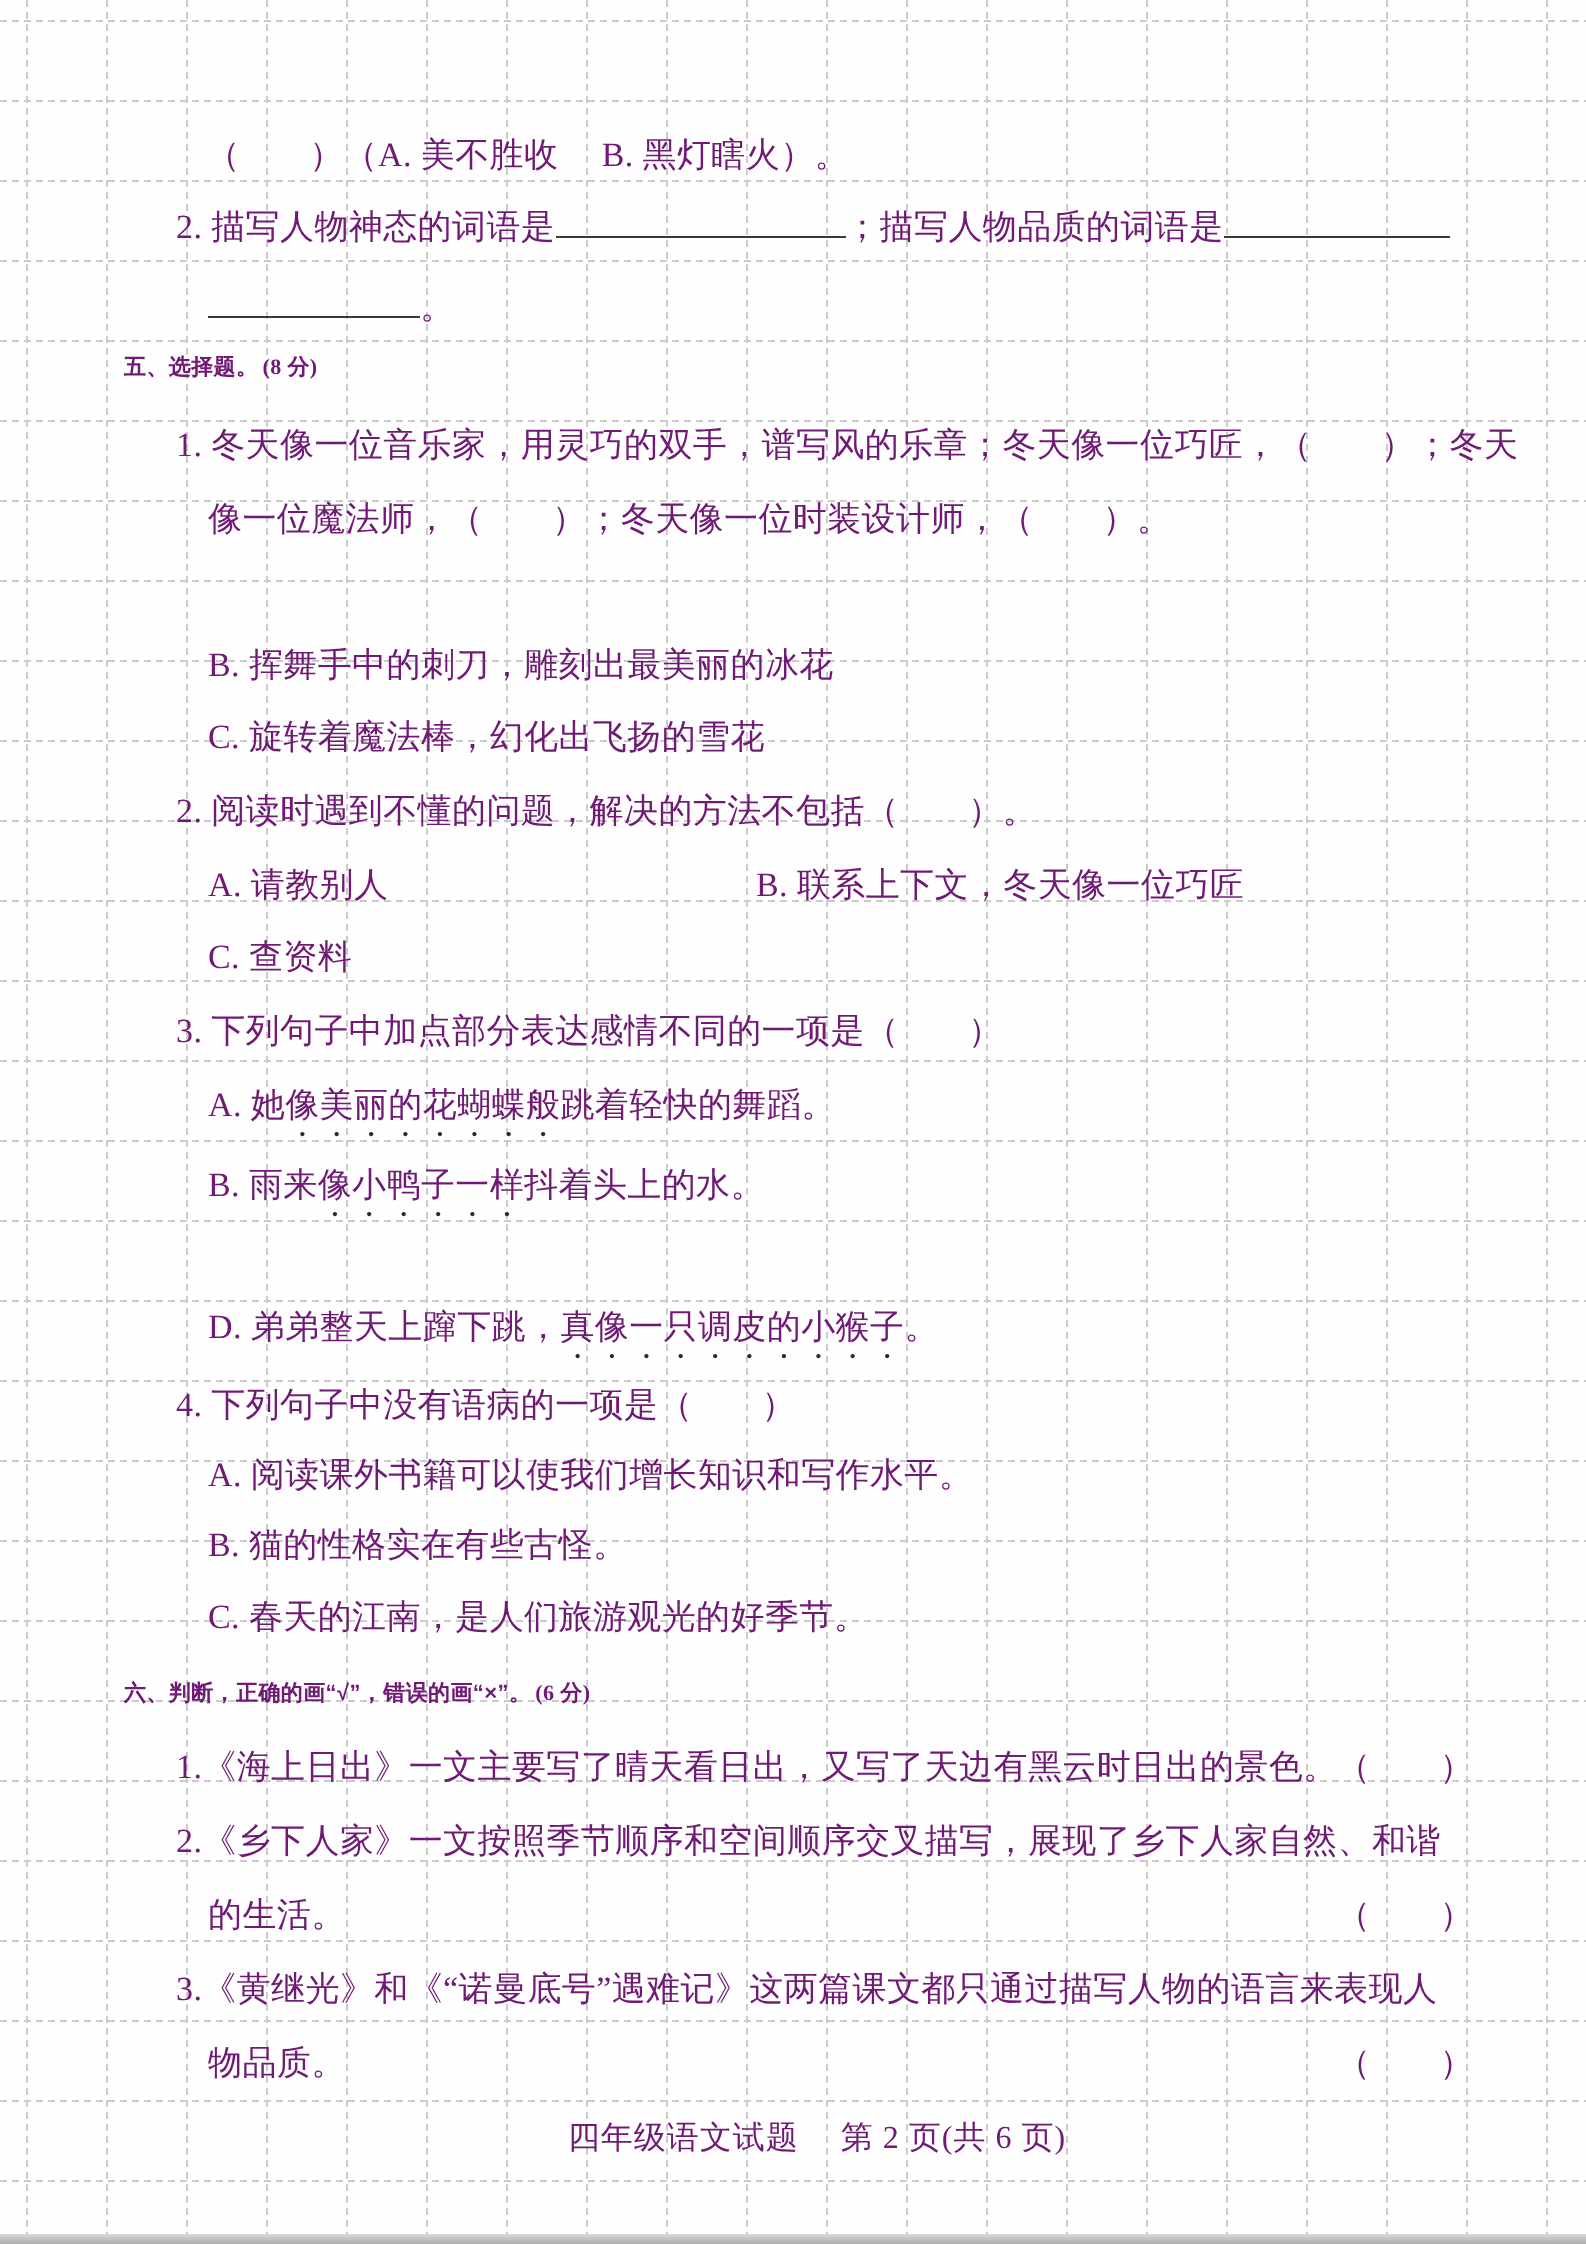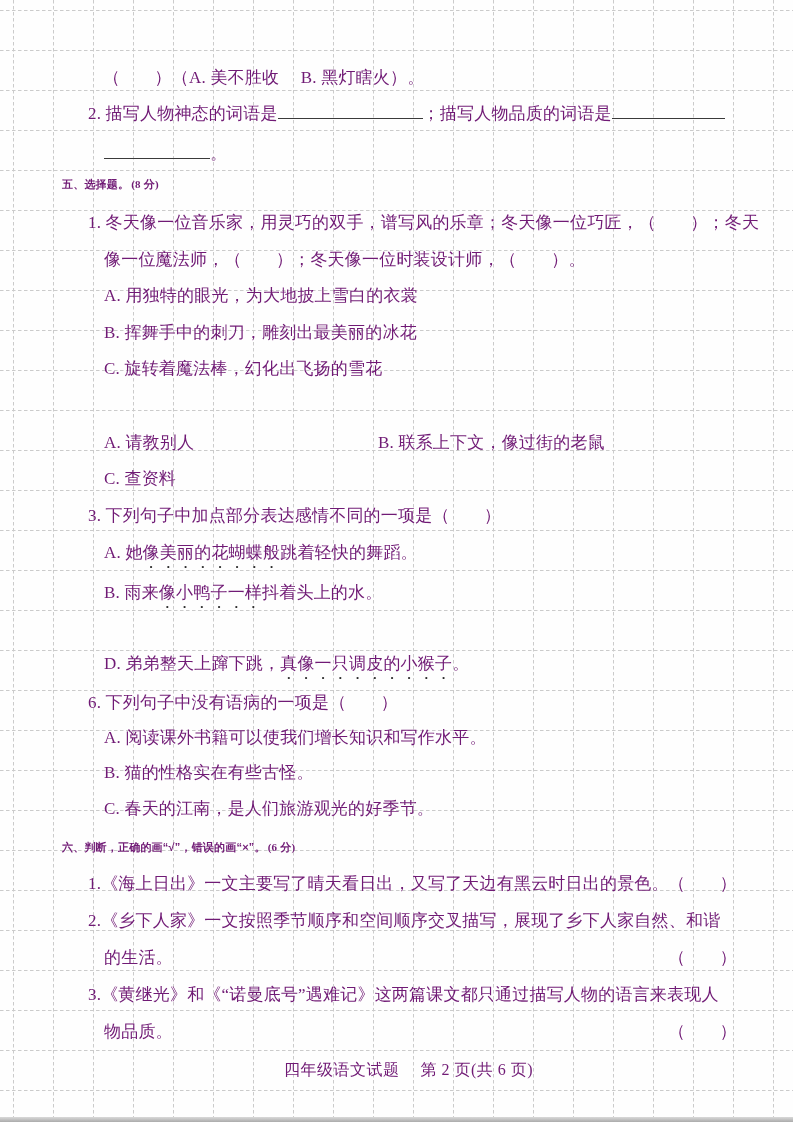--- a/index.html
+++ b/index.html
@@ -121,40 +121,40 @@
   <div class="ln" style="top:143px;left:104px">
     <span class="blank" style="width:106px"></span><span>。</span>
   </div>
 
   <div class="ln hdr" style="top:174px;left:62px">
     <span>五、选择题。</span><span class="score">(8 分)</span>
   </div>
 
   <div class="ln" style="top:213px;left:88px">1. 冬天像一位音乐家，用灵巧的双手，谱写风的乐章；冬天像一位巧匠，（　　）；冬天</div>
   <div class="ln" style="top:250px;left:104px">像一位魔法师，（　　）；冬天像一位时装设计师，（　　）。</div>
-  <div class="ln" style="top:286px;left:104px">A. 用独特的眼光，为大地披上雪白的衣裳</div>
   <div class="ln" style="top:323px;left:104px">B. 挥舞手中的刺刀，雕刻出最美丽的冰花</div>
   <div class="ln" style="top:359px;left:104px">C. 旋转着魔法棒，幻化出飞扬的雪花</div>
 
+  <div class="ln" style="top:396px;left:88px">2. 阅读时遇到不懂的问题，解决的方法不包括（　　）。</div>
   <div class="ln" style="top:433px;left:104px">A. 请教别人</div>
-  <div class="ln" style="top:433px;left:378px">B. 联系上下文，像过街的老鼠</div>
+  <div class="ln" style="top:433px;left:378px">B. 联系上下文，冬天像一位巧匠</div>
   <div class="ln" style="top:469px;left:104px">C. 查资料</div>
 
   <div class="ln" style="top:506px;left:88px">3. 下列句子中加点部分表达感情不同的一项是（　　）</div>
   <div class="ln" style="top:543px;left:104px">
     <span>A. 她</span><span class="em-dots">像美丽的花蝴蝶般</span><span>跳着轻快的舞蹈。</span>
   </div>
   <div class="ln" style="top:583px;left:104px">
     <span>B. 雨来</span><span class="em-dots">像小鸭子一样</span><span>抖着头上的水。</span>
   </div>
   <div class="ln" style="top:654px;left:104px">
     <span>D. 弟弟整天上蹿下跳，</span><span class="em-dots">真像一只调皮的小猴子</span><span>。</span>
   </div>
 
-  <div class="ln" style="top:693px;left:88px">6. 下列句子中没有语病的一项是（　　）</div>
+  <div class="ln" style="top:693px;left:88px">4. 下列句子中没有语病的一项是（　　）</div>
   <div class="ln" style="top:728px;left:104px">A. 阅读课外书籍可以使我们增长知识和写作水平。</div>
   <div class="ln" style="top:763px;left:104px">B. 猫的性格实在有些古怪。</div>
   <div class="ln" style="top:799px;left:104px">C. 春天的江南，是人们旅游观光的好季节。</div>
 
   <div class="ln hdr" style="top:837px;left:62px">
     <span>六、判断，正确的画“√”，错误的画“×”。</span><span class="score">(6 分)</span>
   </div>
 
   <div class="ln judge-line" style="top:874px;left:88px">
     <span>1.《海上日出》一文主要写了晴天看日出，又写了天边有黑云时日出的景色。</span>

